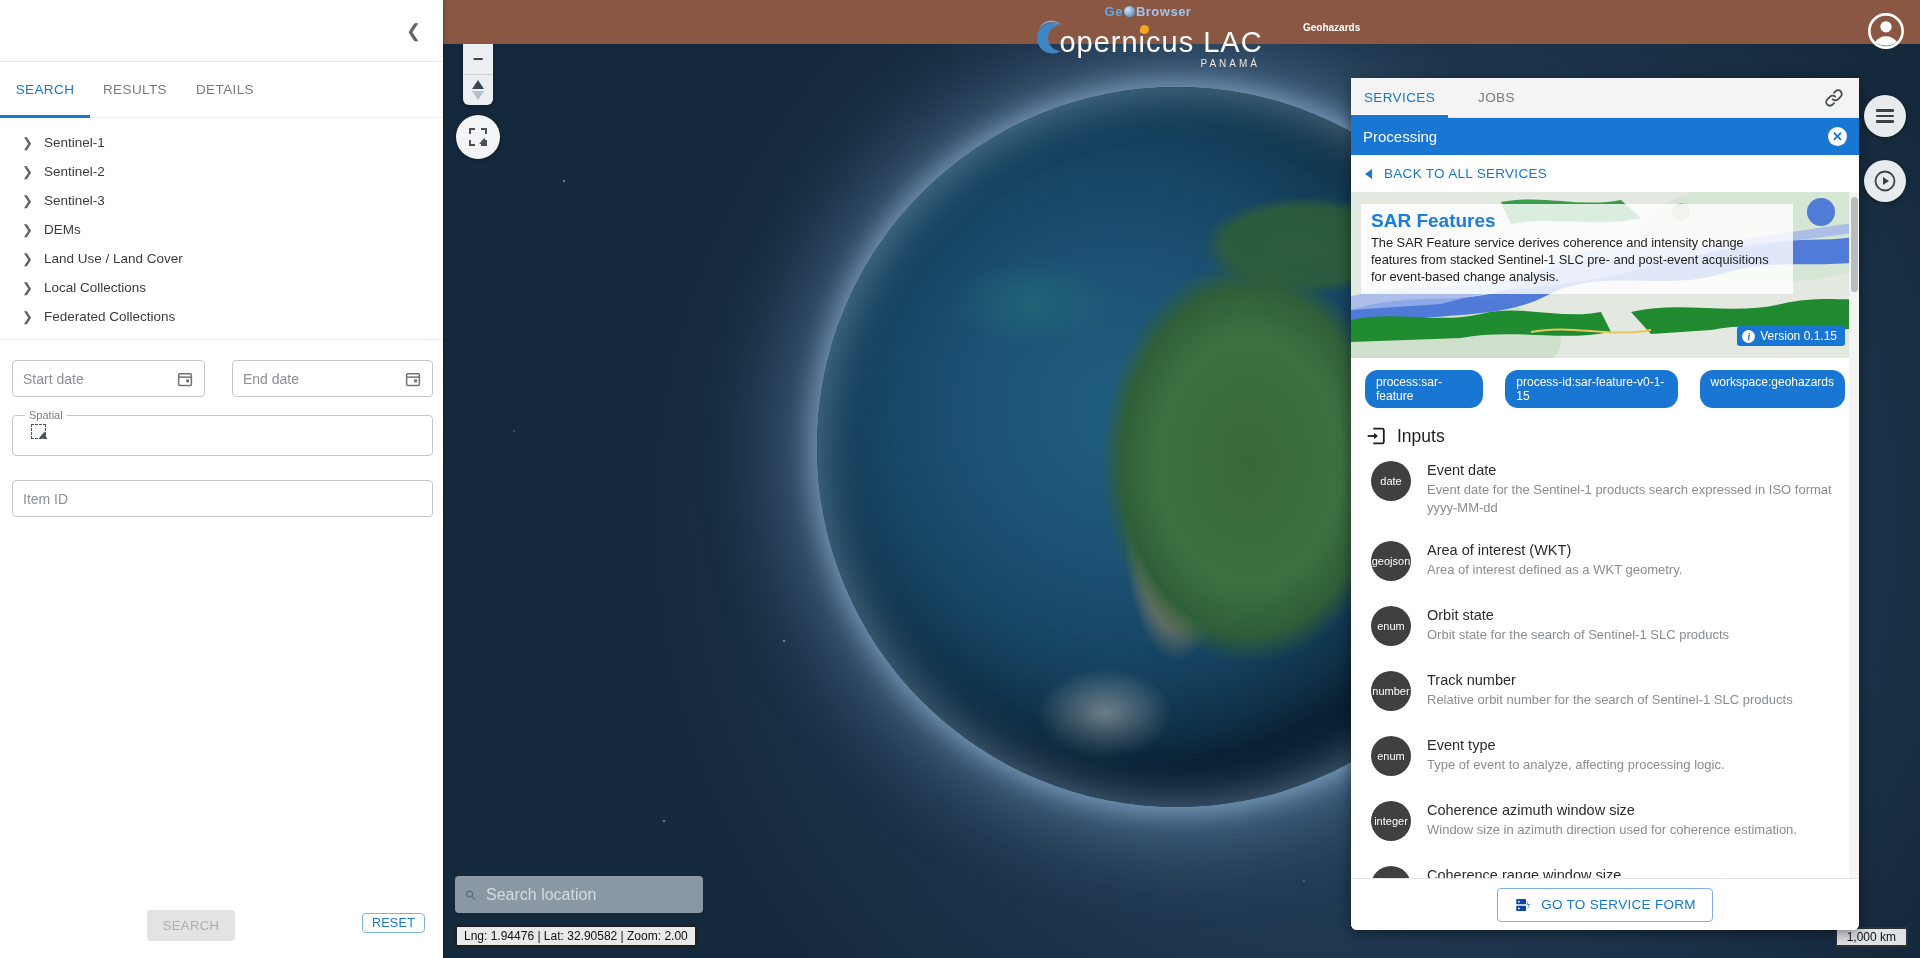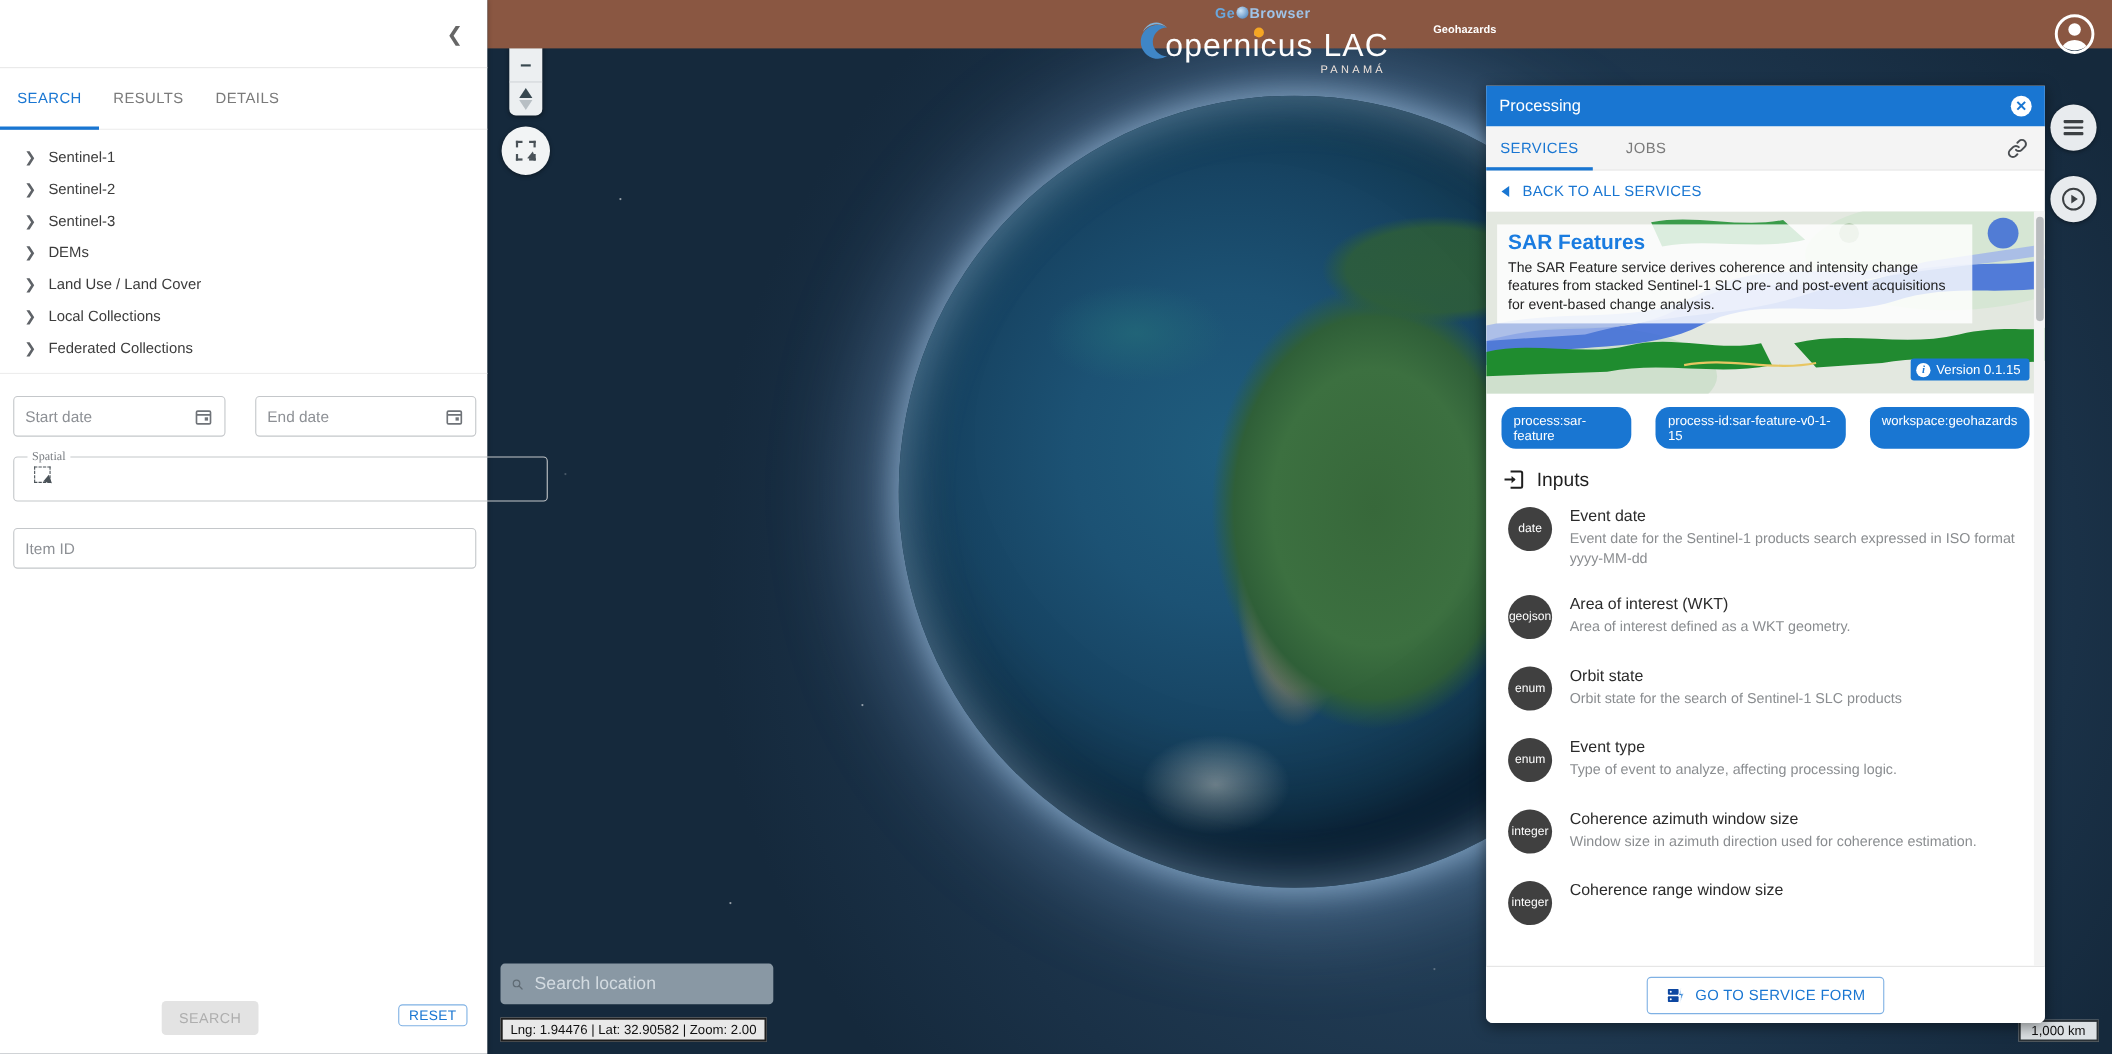--- a/index.html
+++ b/index.html
@@ -85,21 +85,21 @@
   .tree-row { display:flex; align-items:center; height:29px; padding-left:22px; cursor:pointer; }
   .tree-row .chev { color:#5f6368; font-size:13px; width:22px; }
   .tree-row .lbl { font-size:13.5px; color:#3c3c3c; }
   #date-row { display:flex; gap:27px; padding:20px 10px 0 12px; }
   .fld { position:relative; border:1px solid #c4c7ca; border-radius:4px; height:37px; display:flex; align-items:center; padding:0 10px; background:#fff; }
   .fld input { border:none; outline:none; font-size:14px; color:#333; width:100%; font-family:inherit; background:transparent; }
   .fld input::placeholder { color:#8d9095; }
   #date-row .fld { width:193px; }
   #date-row .fld:last-child { width:201px; }
   .cal-ico { width:18px; height:18px; flex:none; cursor:pointer; }
-  #spatial { position:relative; margin:18px 10px 0 12px; width:486px; height:41px; border:1px solid #c4c7ca; border-radius:4px; padding:8px 0 0 18px;font-family:Liberation Serif, serif; }
+  #spatial { position:relative; margin:18px 10px 0 12px; width:421px; height:41px; border:1px solid #c4c7ca; border-radius:4px; padding:8px 0 0 18px; }
   #spatial .leg { position:absolute; top:-7px; left:12px; background:#fff; padding:0 4px; font-size:11px; color:#797d82; }
   #spatial .dash-sq { width:15px; height:15px; border-width:1.5px; cursor:pointer; }
   #itemid { margin:24px 10px 0 12px; width:421px; }
   #sb-actions { position:absolute; left:0; bottom:0; width:100%; height:62px; }
   #search-btn { position:absolute; left:147px; top:14px; width:88px; height:31px; background:#e3e3e3; border:none; border-radius:4px;
     color:#aeaeae; font-size:13px; letter-spacing:.4px; font-family:inherit; }
   #reset-btn { position:absolute; left:362px; top:17px; width:63px; height:20px; background:#fff; border:1px solid #7fb1e4; border-radius:4px;
     color:#1976d2; font-size:12.5px; letter-spacing:.3px; cursor:pointer; font-family:inherit; }
 
   
@@ -301,31 +301,31 @@
     </div>
 </div>
 <div class="fab" id="fab-play">
   <svg width="24" height="24" viewBox="0 0 24 24">
     <circle cx="12" cy="12" r="9.5" fill="none" stroke="#3c4043" stroke-width="1.8"></circle>
     <path d="M10 8 L16 12 L10 16 Z" fill="#3c4043"></path>
   </svg>
 </div>
 
 <div id="panel">
-  <div id="panel-title">
-    <span class="t">Processing</span>
-    <div id="panel-close">✕</div>
-  </div>
   <div id="panel-tabs">
     <div class="tab active">SERVICES</div>
       <div class="tab">JOBS</div>
     <svg id="link-ico" width="22" height="22" viewBox="0 0 24 24">
       <path d="M10.6 13.4a4 4 0 0 0 5.7 0l3-3a4 4 0 0 0-5.7-5.7l-1.6 1.6" fill="none" stroke="#4a4e52" stroke-width="2" stroke-linecap="round"></path>
       <path d="M13.4 10.6a4 4 0 0 0-5.7 0l-3 3a4 4 0 0 0 5.7 5.7l1.6-1.6" fill="none" stroke="#4a4e52" stroke-width="2" stroke-linecap="round"></path>
     </svg>
+  </div>
+  <div id="panel-title">
+    <span class="t">Processing</span>
+    <div id="panel-close">✕</div>
   </div>
   <div id="back-row">
     <div class="arr"></div>
     <span class="txt">BACK TO ALL SERVICES</span>
   </div>
 
   <div id="panel-scroll">
     <div id="svc-card">
       <svg class="mapbg" width="508" height="166" viewBox="0 0 508 166" preserveAspectRatio="none">
         <rect width="508" height="166" fill="#e3e8e0"></rect>
@@ -384,20 +384,27 @@
         </div>
 
         <div class="inp-row">
           <div class="inp-avatar">enum</div>
           <div class="inp-txt">
             <div class="nm">Orbit state</div>
             <div class="ds">Orbit state for the search of Sentinel-1 SLC products</div>
           </div>
         </div>
 
+        <div class="inp-row">
+          <div class="inp-avatar">number</div>
+          <div class="inp-txt">
+            <div class="nm">Track number</div>
+            <div class="ds">Relative orbit number for the search of Sentinel-1 SLC products</div>
+          </div>
+        </div>
 
         <div class="inp-row">
           <div class="inp-avatar">enum</div>
           <div class="inp-txt">
             <div class="nm">Event type</div>
             <div class="ds">Type of event to analyze, affecting processing logic.</div>
           </div>
         </div>
 
         <div class="inp-row">

